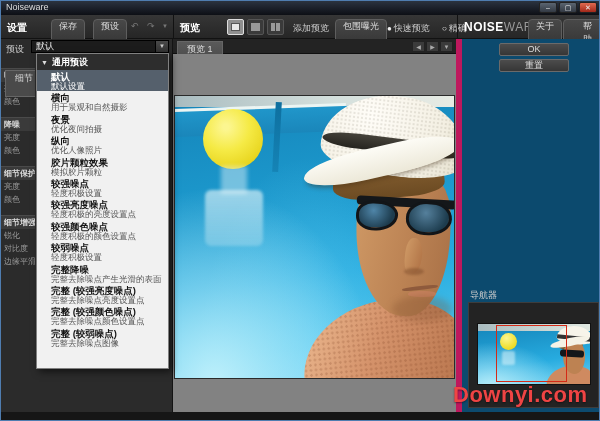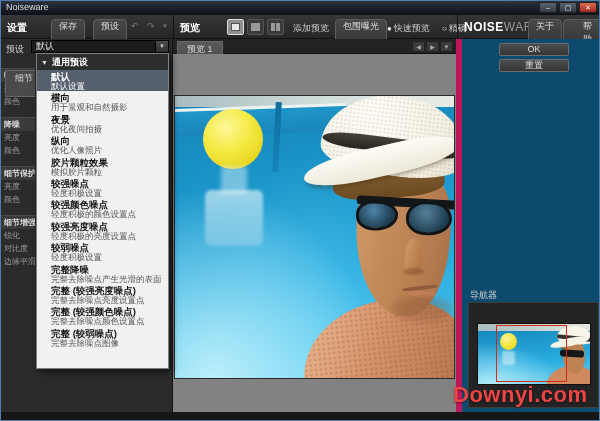--- a/index.html
+++ b/index.html
@@ -264,26 +264,26 @@
           </div>
           <div class="menu-item">
             <div class="mi-title">胶片颗粒效果</div>
             <div class="mi-sub">模拟胶片颗粒</div>
           </div>
           <div class="menu-item">
             <div class="mi-title">较强噪点</div>
             <div class="mi-sub">轻度积极设置</div>
           </div>
           <div class="menu-item">
+            <div class="mi-title">较强亮度噪点</div>
+            <div class="mi-sub">轻度积极的亮度设置点</div>
+          </div>
+          <div class="menu-item">
             <div class="mi-title">较强颜色噪点</div>
             <div class="mi-sub">轻度积极的颜色设置点</div>
-          </div>
-          <div class="menu-item">
-            <div class="mi-title">较强亮度噪点</div>
-            <div class="mi-sub">轻度积极的亮度设置点</div>
           </div>
           <div class="menu-item">
             <div class="mi-title">较弱噪点</div>
             <div class="mi-sub">轻度积极设置</div>
           </div>
           <div class="menu-item">
             <div class="mi-title">完整降噪</div>
             <div class="mi-sub">完整去除噪点产生光滑的表面</div>
           </div>
           <div class="menu-item">

